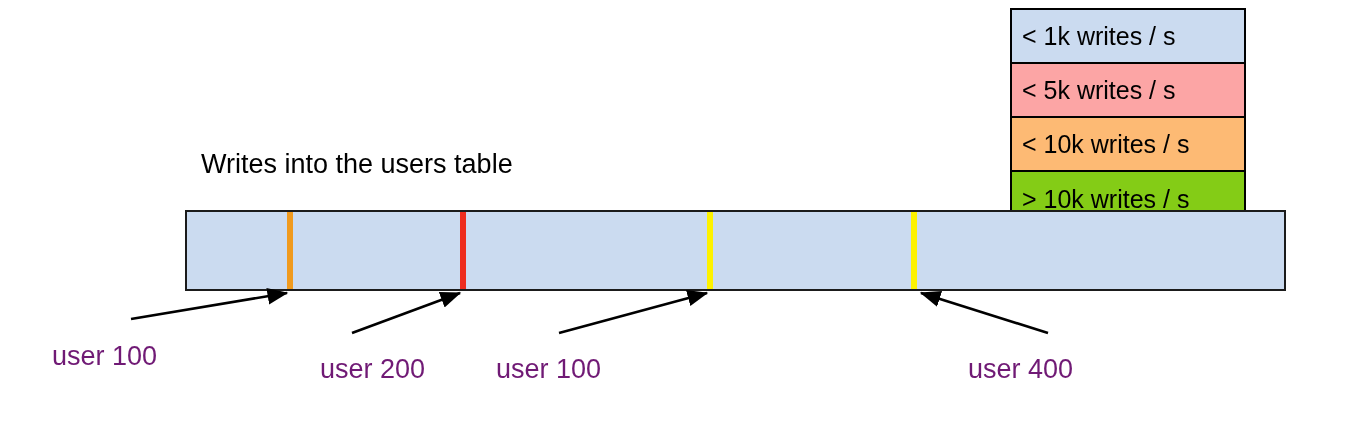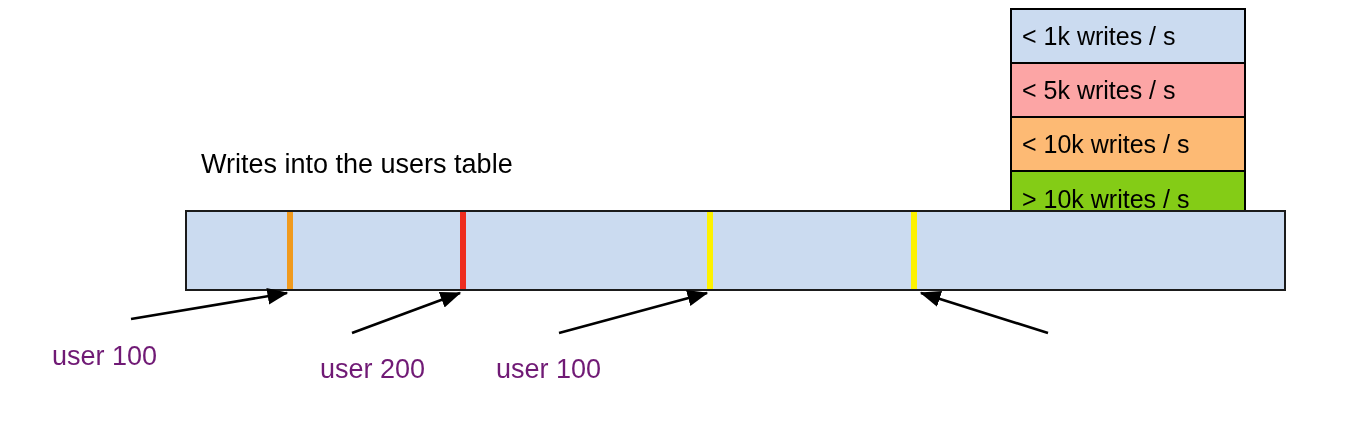--- a/index.html
+++ b/index.html
@@ -121,14 +121,15 @@
     </defs>
     <line x1="131" y1="319" x2="287" y2="293" stroke="#000000" stroke-width="2.6" marker-end="url(#ah)"></line>
     <line x1="352" y1="333" x2="460" y2="293" stroke="#000000" stroke-width="2.6" marker-end="url(#ah)"></line>
     <line x1="559" y1="333" x2="707" y2="293" stroke="#000000" stroke-width="2.6" marker-end="url(#ah)"></line>
     <line x1="1048" y1="333" x2="921" y2="293" stroke="#000000" stroke-width="2.6" marker-end="url(#ah)"></line>
   </svg>
 
   <div class="user-label" style="left:52px; top:341px;">user 100</div>
   <div class="user-label" style="left:284px; top:354px;margin-left:36px;">user 200</div>
   <div class="user-label" style="left:496px; top:354px;">user 100</div>
+  <div class="user-label" style="left:968px; top:354px;">user 400</div>
 
 </div>
 
 </body></html>

